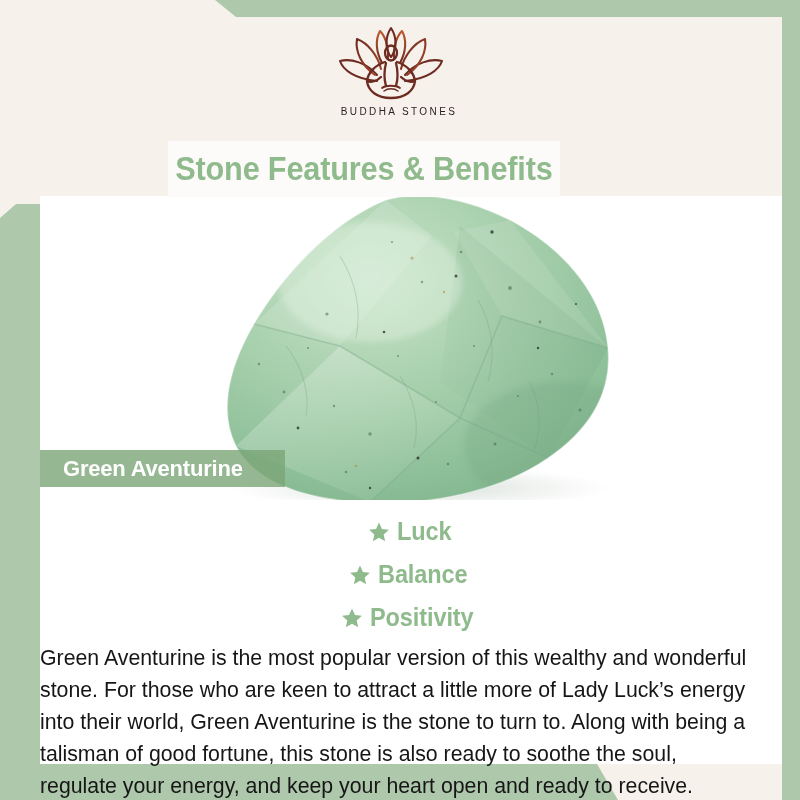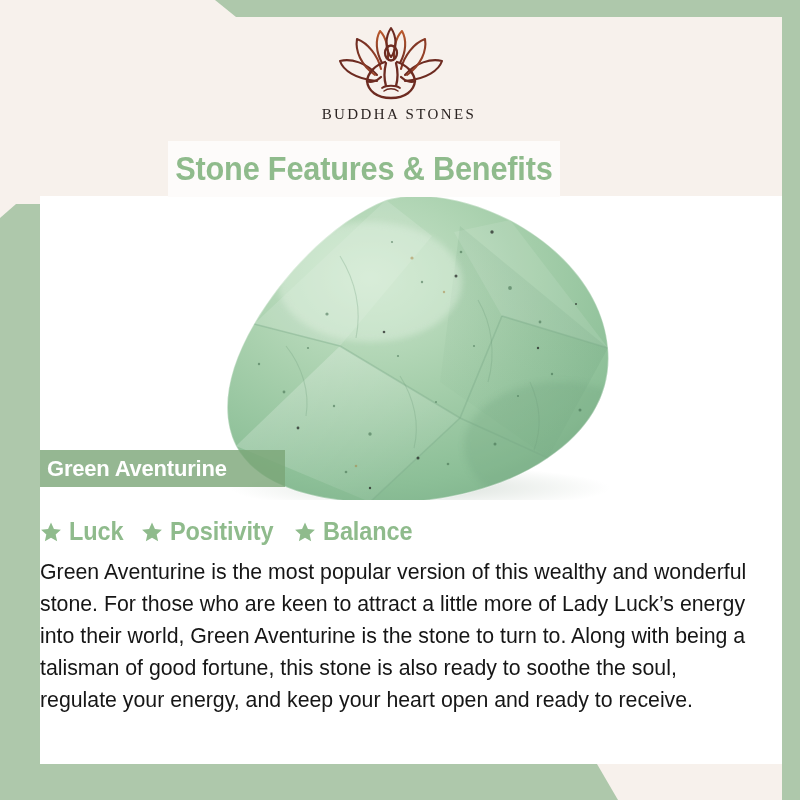--- a/index.html
+++ b/index.html
@@ -67,22 +67,22 @@
     justify-content: flex-start;
   }
   .logo-mark {
     margin-top: 8px;
     width: 108px;
     height: 78px;
     display: block;
   }
   .logo-wordmark {
     margin-top: 3px;
-    font-family: Liberation Serif, serif;
-    font-size: 15px;
+    font-family: Liberation Sans, sans-serif;
+    font-size: 10px;
     letter-spacing: 2.4px;
     color: #2b2422;
     text-align: center;
     white-space: nowrap;
     margin-left: 16px;
   }
 
   
   .title-banner {
     position: absolute;
@@ -131,21 +131,21 @@
     left: 0px;
     top: 254px;
     width: 245px;
     height: 37px;
     background: rgba(122, 165, 119, 0.80);
     display: flex;
     align-items: center;
     z-index: 3;
   }
   .name-bar-text {
-    margin-left: 7px;
+    margin-left: 23px;
     font-family: "Liberation Sans", sans-serif;
     font-size: 22px;
     font-weight: bold;
     color: #ffffff;
     letter-spacing: -0.2px;
     white-space: nowrap;
   }
 
   
   .text-panel {
@@ -153,22 +153,24 @@
     left: 40px;
     top: 500px;
     width: 742px;
     height: 264px;
     background: #ffffff;
   }
   .features-row {
     margin-top: 17px;
     display: flex;
     align-items: center;
+    justify-content: center;
     gap: 14px;
     white-space: nowrap;
+    flex-direction: column;
   }
   .feature {
     display: inline-flex;
     align-items: center;
     gap: 7px;
   }
   .star-icon {
     width: 22px;
     height: 22px;
     display: block;
@@ -382,26 +384,26 @@
       <div class="feature">
         <svg class="star-icon" viewBox="0 0 24 24" aria-hidden="true">
           <path d="M12 1.6 L15.2 8.7 L22.8 9.5 L17.1 14.6 L18.7 22.1 L12 18.3 L5.3 22.1 L6.9 14.6 L1.2 9.5 L8.8 8.7 Z" fill="#8fbb8c"></path>
         </svg>
         <span class="feature-label">Luck</span>
       </div>
       <div class="feature">
         <svg class="star-icon" viewBox="0 0 24 24" aria-hidden="true">
           <path d="M12 1.6 L15.2 8.7 L22.8 9.5 L17.1 14.6 L18.7 22.1 L12 18.3 L5.3 22.1 L6.9 14.6 L1.2 9.5 L8.8 8.7 Z" fill="#8fbb8c"></path>
         </svg>
-        <span class="feature-label">Positivity</span>
+        <span class="feature-label">Balance</span>
       </div>
       <div class="feature">
         <svg class="star-icon" viewBox="0 0 24 24" aria-hidden="true">
           <path d="M12 1.6 L15.2 8.7 L22.8 9.5 L17.1 14.6 L18.7 22.1 L12 18.3 L5.3 22.1 L6.9 14.6 L1.2 9.5 L8.8 8.7 Z" fill="#8fbb8c"></path>
         </svg>
-        <span class="feature-label">Balance</span>
+        <span class="feature-label">Positivity</span>
       </div>
     </div>
 
     <p class="body-copy">Green Aventurine is the most popular version of this wealthy and wonderful stone. For those who are keen to attract a little more of Lady Luck’s energy into their world, Green Aventurine is the stone to turn to. Along with being a talisman of good fortune, this stone is also ready to soothe the soul, regulate your energy, and keep your heart open and ready to receive.</p>
   </div>
 
 </div>
 
 </body></html>

